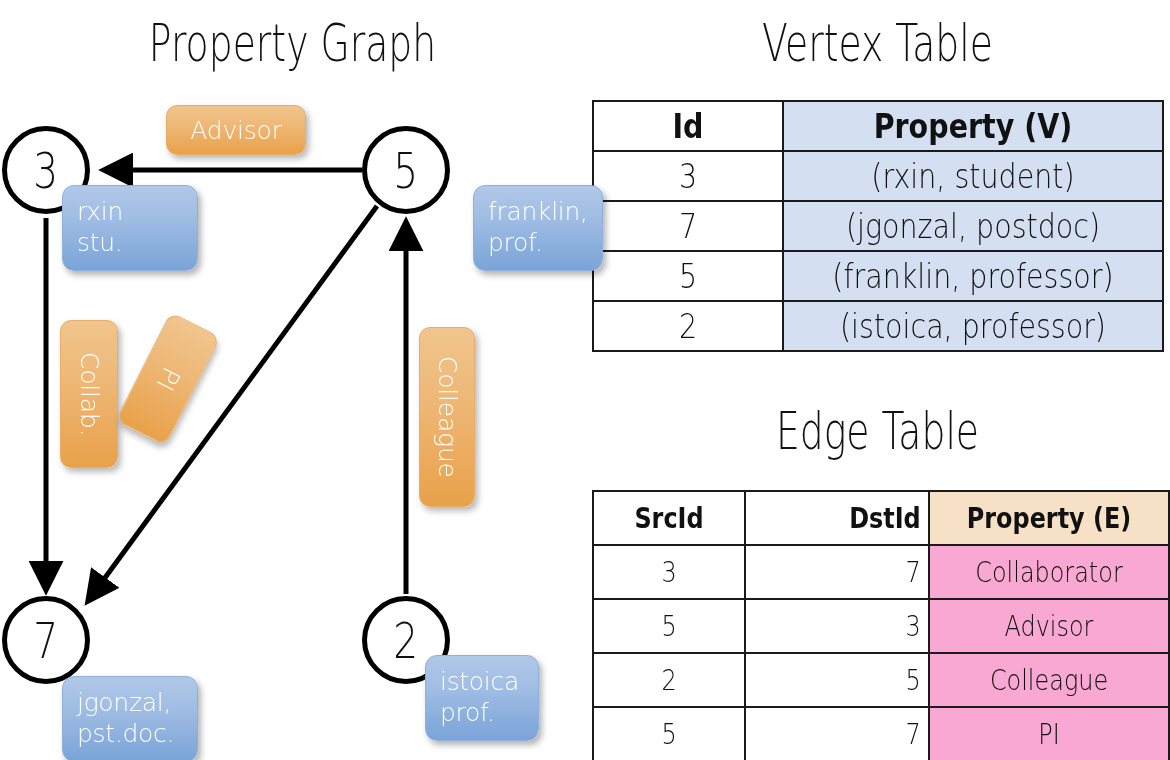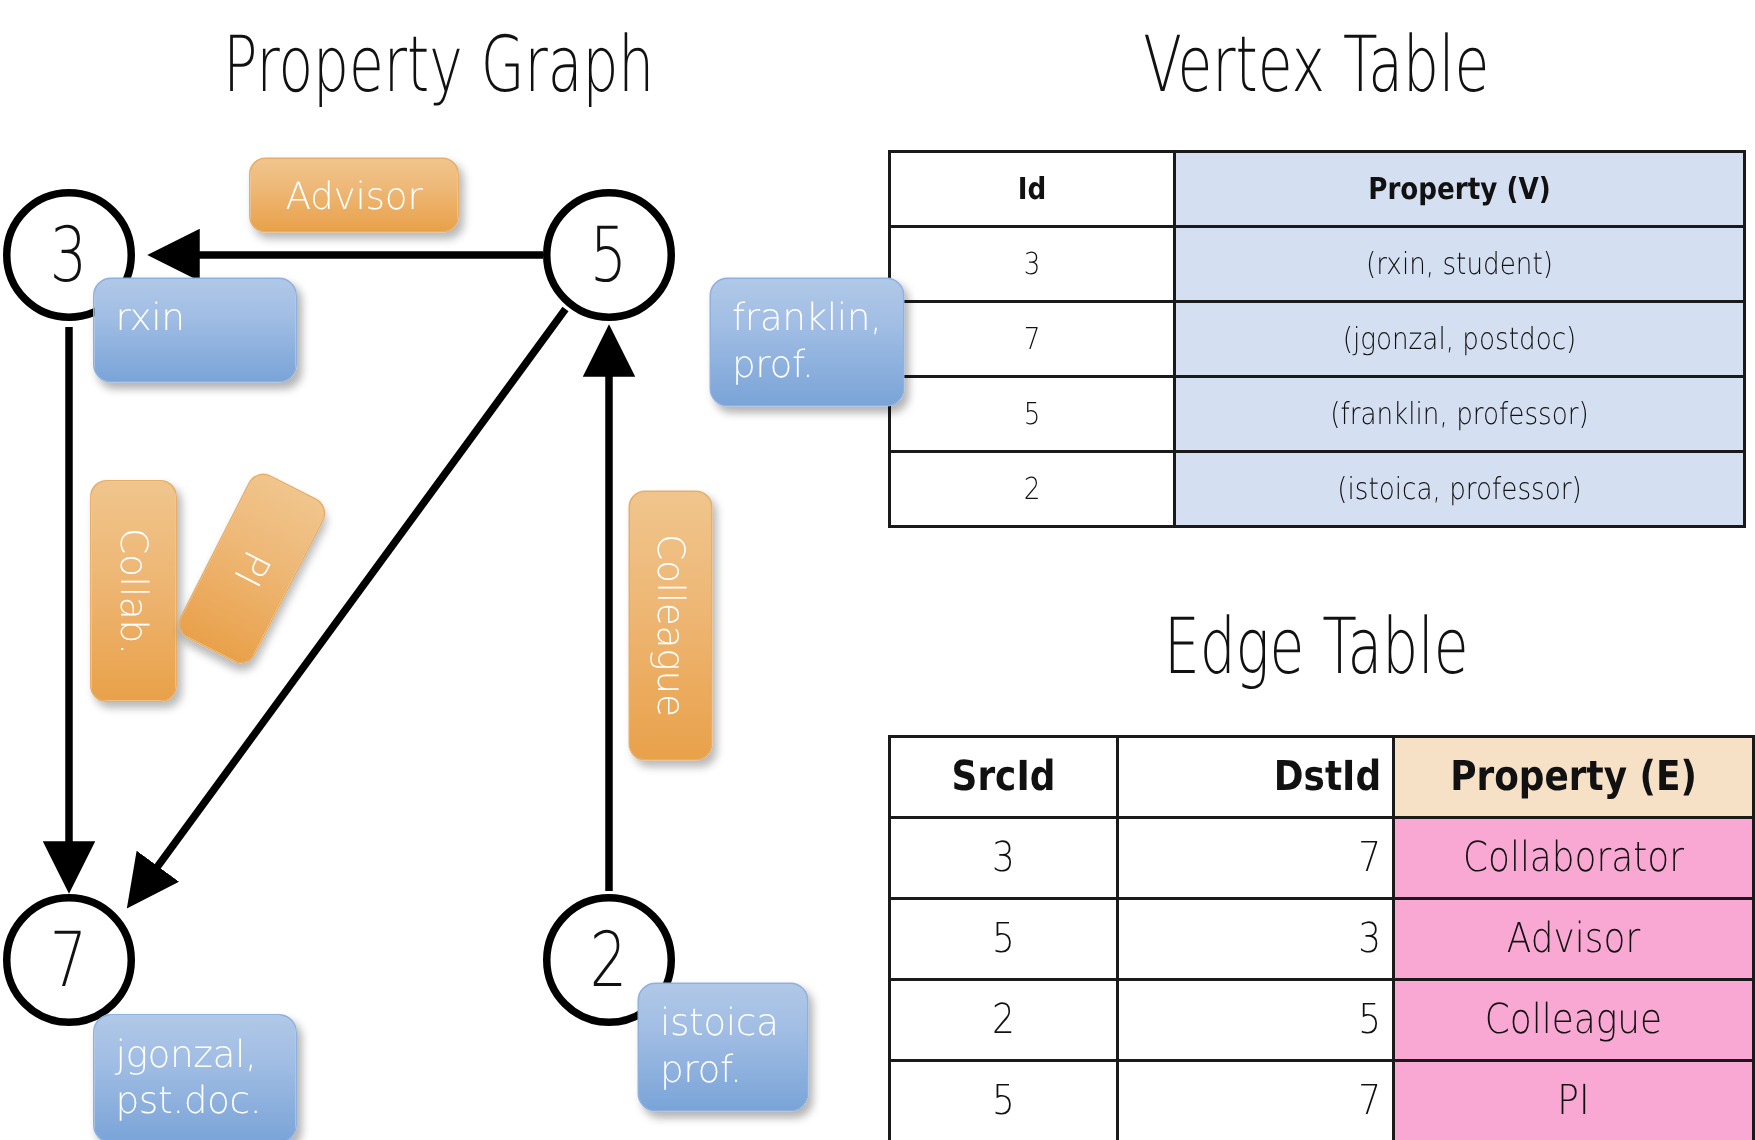--- a/index.html
+++ b/index.html
@@ -81,21 +81,21 @@
     color: #ffffff;
     font-family: "DejaVu Sans", sans-serif;
     font-weight: 300;
     font-size: 25px;
     line-height: 1.25;
     padding: 10px 0 10px 14px;
     box-sizing: border-box;
     z-index: 6;
     letter-spacing: -0.3px;
   }
-  #prop-box-3 { left: 62px;  top: 185px; width: 136px; height: 70px; }
+  #prop-box-3 { left: 62px;  top: 185px; width: 136px; height: 86px; }
   #prop-box-5 { left: 425px; top: 185px; width: 130px; height: 86px; margin-left: 48px; }
   #prop-box-7 { left: 62px;  top: 655px; width: 136px; height: 86px; margin-top: 21px; }
   #prop-box-2 { left: 425px; top: 655px; width: 114px; height: 86px; }
   .prop-line { display: block; white-space: nowrap; }
 
   
   .edge-label {
     position: absolute;
     border-radius: 11px;
     background: linear-gradient(to bottom, #f0c58c 0%, #eeb877 40%, #e9a14a 100%);
@@ -164,21 +164,21 @@
   .cell-txt {
     display: block;
     transform: scale(0.92, 1.06);
   }
 
   
   #vertex-table {
     left: 592px; top: 100px;
     width: 572px;
   }
-  #vertex-table th, #vertex-table td { height: 48px; font-size: 19px; text-align: center; }
+  #vertex-table th, #vertex-table td { height: 48px; font-size: 31px; text-align: center; }
   #vertex-table .col-id   { width: 188px; background: #ffffff; }
   #vertex-table .col-prop { background: #d4e0f1; }
   #vertex-table th.col-prop { background: #d4e0f1; margin-left: 32px; }
 
   
   #edge-table {
     left: 592px; top: 490px;
     width: 578px;
   }
   #edge-table th, #edge-table td { height: 52px; font-size: 26px; }
@@ -220,20 +220,21 @@
   </div>
   <div class="vertex" id="vertex-7">
     <span class="vertex-label">7</span>
   </div>
   <div class="vertex" id="vertex-2">
     <span class="vertex-label">2</span>
   </div>
 
   <div class="prop-box" id="prop-box-3">
     <span class="prop-line">rxin</span>
+    <span class="prop-line">stu.</span>
   </div>
   <div class="prop-box" id="prop-box-5">
     <span class="prop-line">franklin,</span>
     <span class="prop-line">prof.</span>
   </div>
   <div class="prop-box" id="prop-box-7">
     <span class="prop-line">jgonzal,</span>
     <span class="prop-line">pst.doc.</span>
   </div>
   <div class="prop-box" id="prop-box-2">

